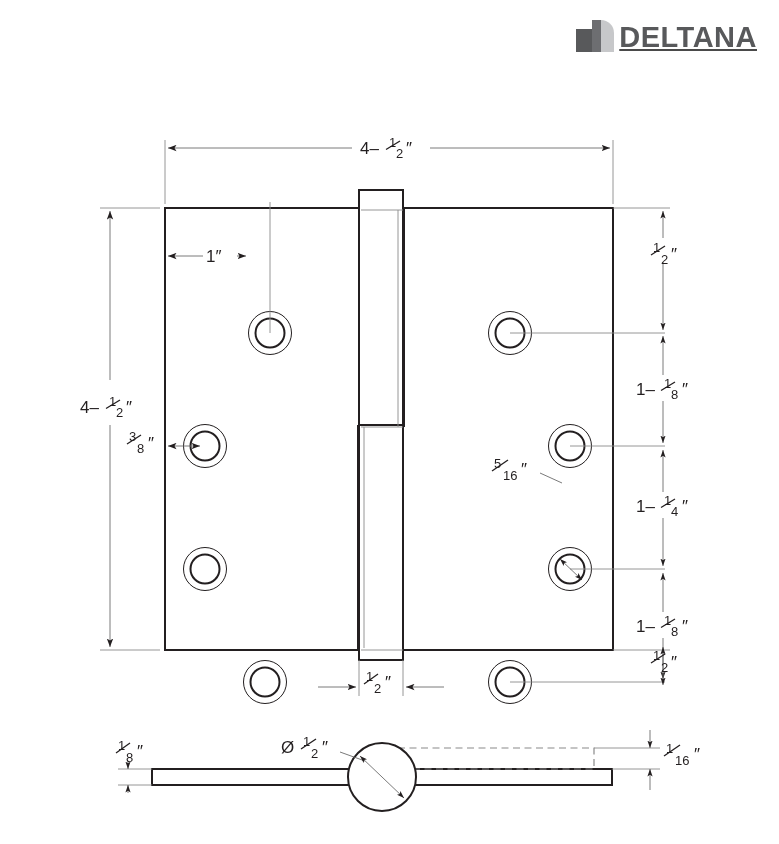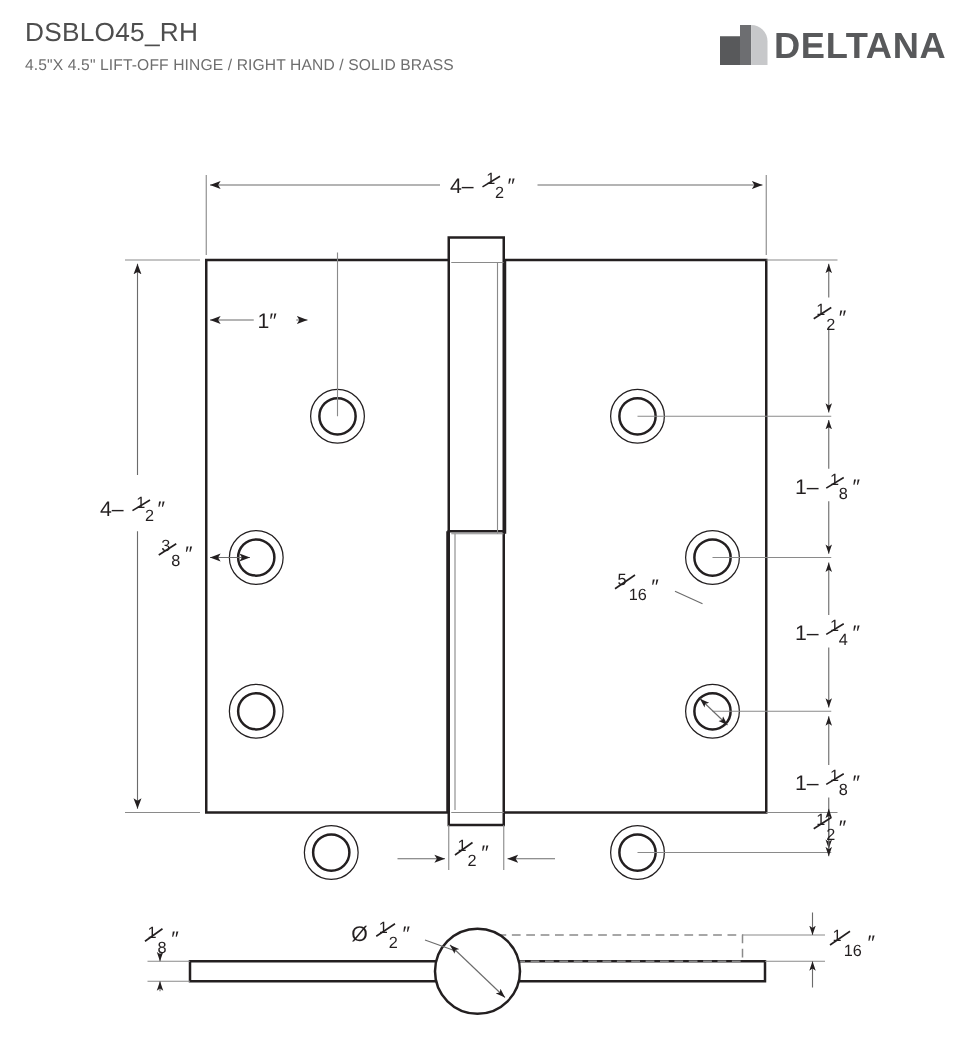--- a/index.html
+++ b/index.html
@@ -51,20 +51,21 @@
     white-space: nowrap;
   }
   
   .logo {
     position: absolute;
     right: 22px;
     top: 18px;
     height: 34px;
     display: flex;
     align-items: flex-end;
+    text-decoration: underline;
   }
   .logo-mark {
     position: relative;
     width: 40px;
     height: 32px;
     margin-right: 3px;
   }
   .logo-mark .blk-left {
     position: absolute;
     left: 0; bottom: 0;
@@ -99,24 +100,20 @@
     width: 779px;
     height: 764px;
   }
 </style>
 </head>
 <body>
 
 <div id="sheet">
 
   <div class="header">
-    <div class="title-block">
-      <div class="part-number">DSBLO45_RH</div>
-      <div class="part-desc">4.5"X 4.5" LIFT-OFF HINGE / RIGHT HAND / SOLID BRASS</div>
-    </div>
     <div class="logo">
       <span class="logo-mark">
         <span class="blk-left"></span>
         <span class="blk-mid"></span>
         <span class="blk-right"></span>
       </span>
       <span class="logo-text">DELTANA</span>
     </div>
   </div>
 

